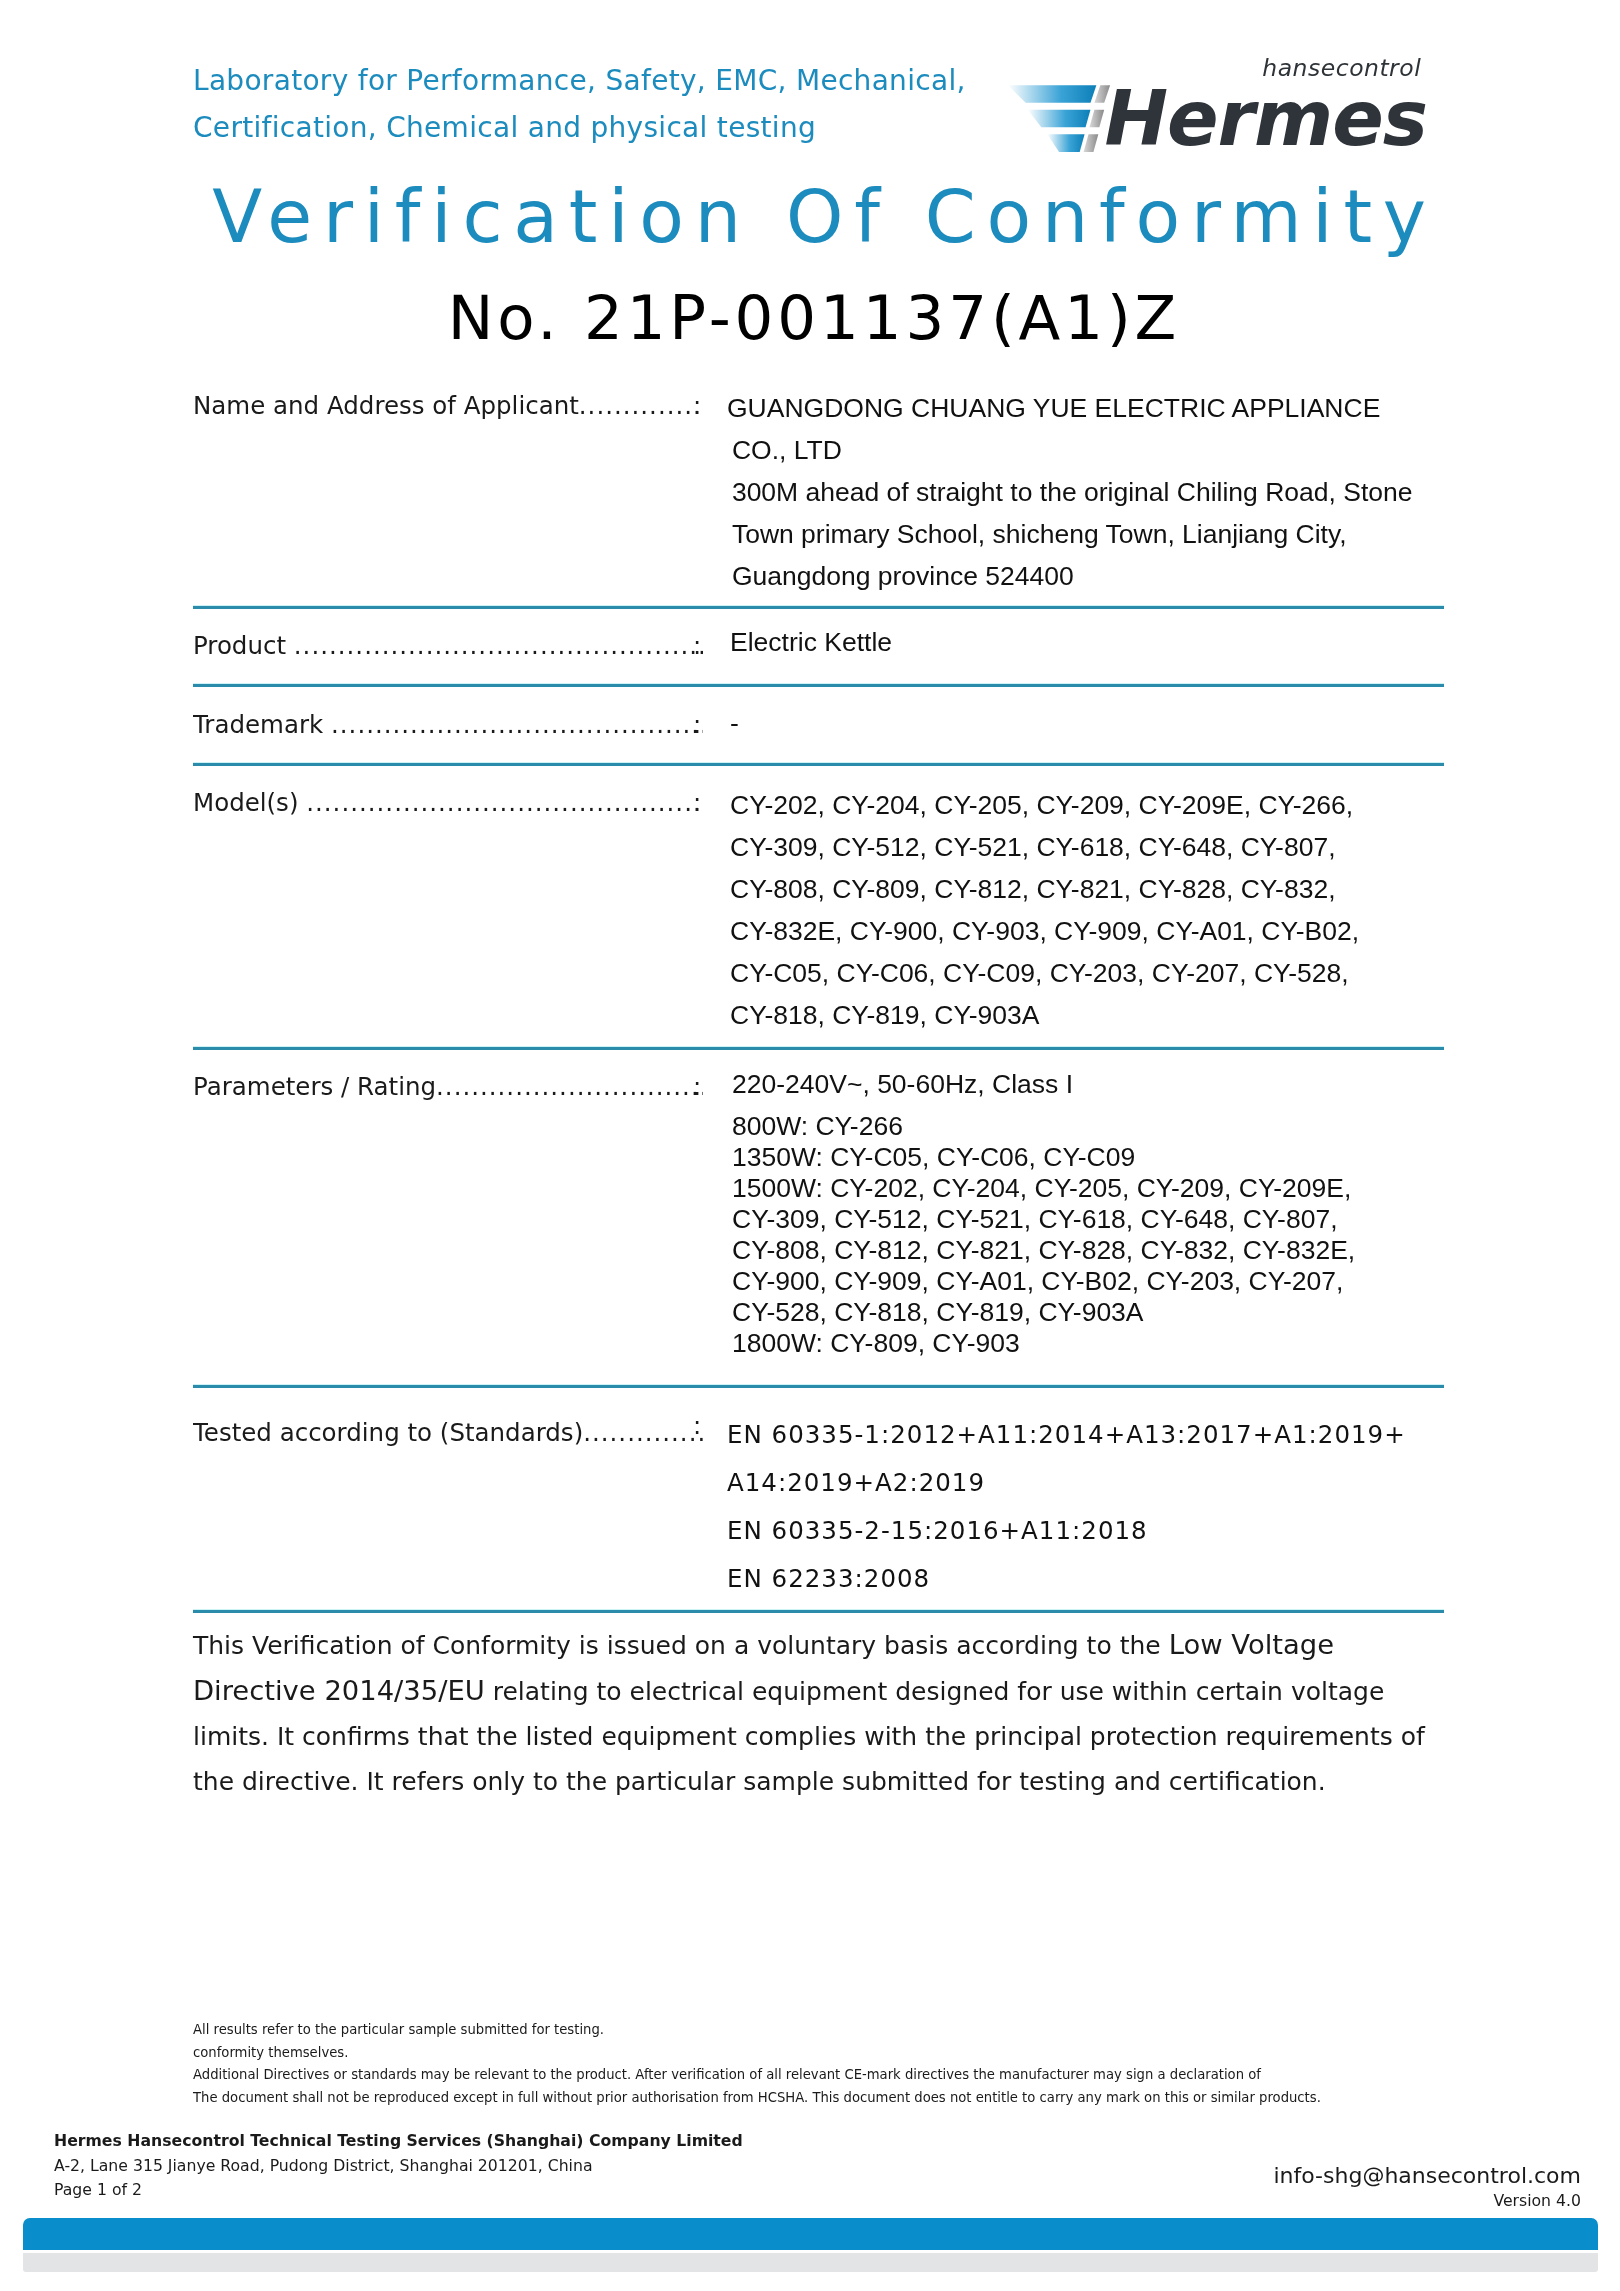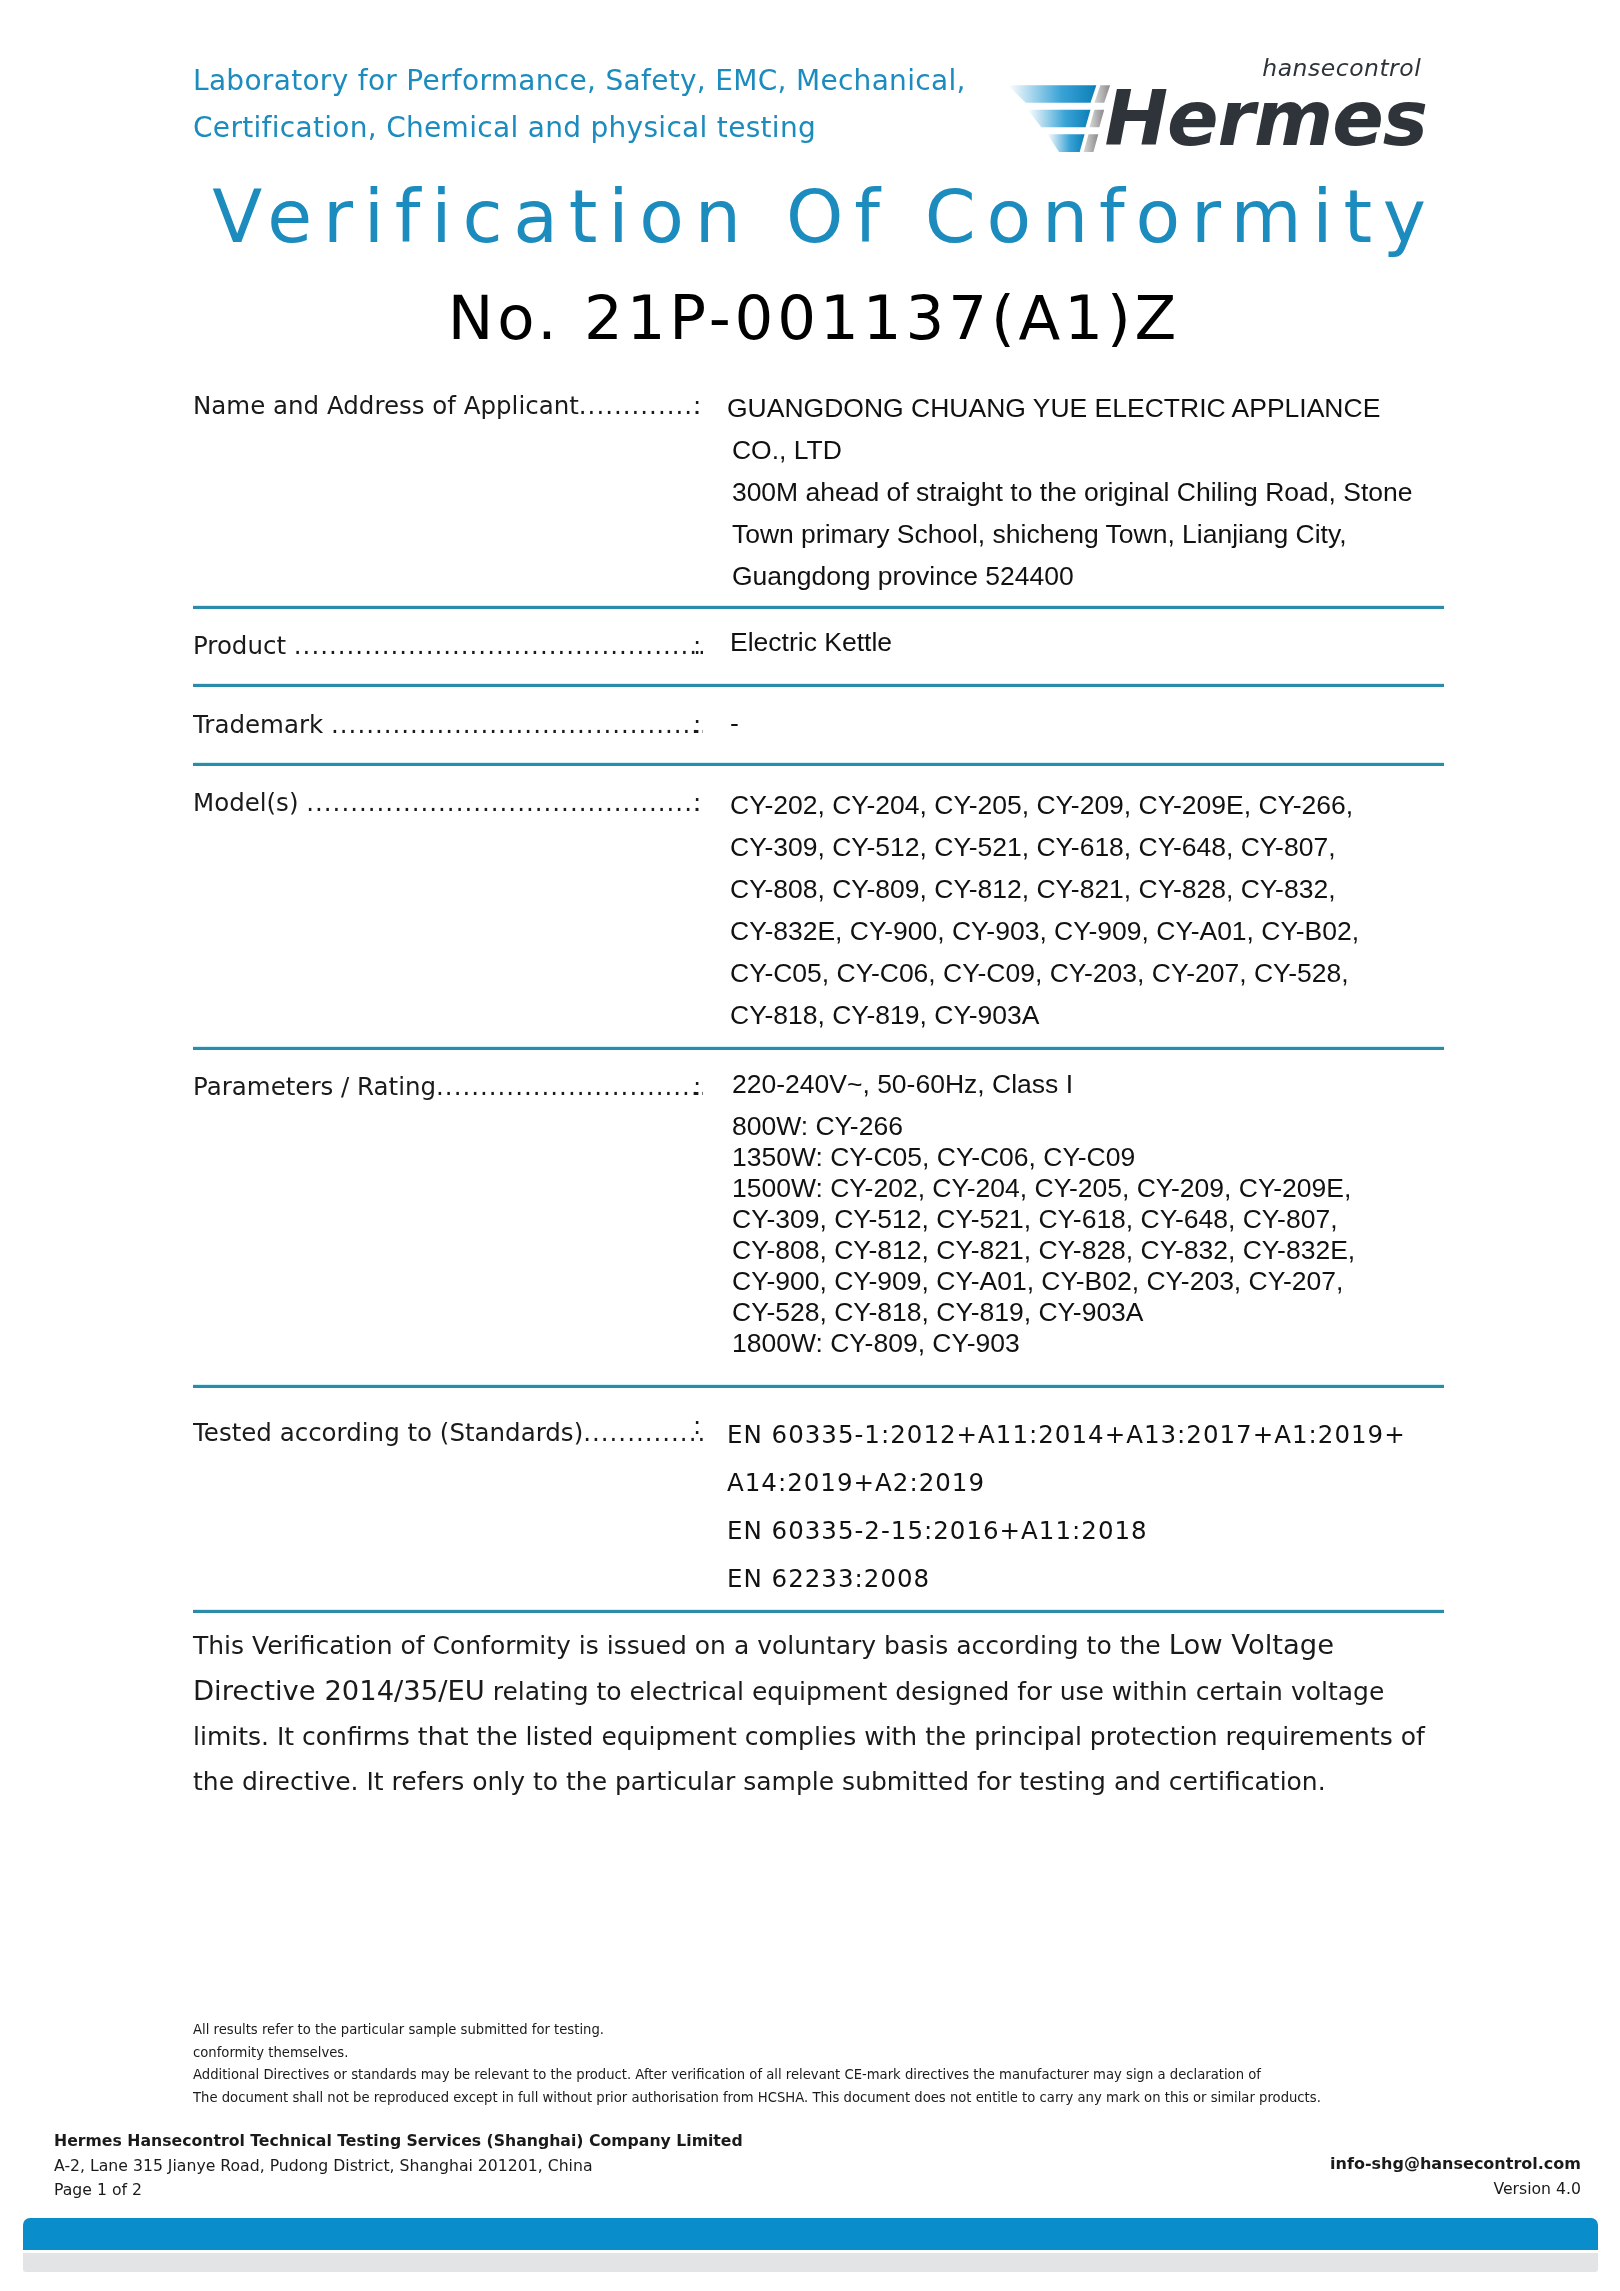--- a/index.html
+++ b/index.html
@@ -27,21 +27,21 @@
   .std { font-family: "DejaVu Sans", sans-serif; font-size: 24.5px; letter-spacing: 1px; }
 
   .para { position: absolute; left: 193px; top: 1622px; width: 1264px; font-size: 25px; line-height: 45px; color: #1a1a1a; }
   .para .big { font-size: 27.4px; }
 
   .notes { position: absolute; left: 193px; top: 2019px; width: 1274px; font-size: 13.2px; line-height: 22.5px; color: #1a1a1a; }
 
   .company { position: absolute; left: 54px; top: 2129px; font-size: 15.7px; line-height: 24.5px; color: #1a1a1a; }
   .company .bold { font-weight: bold; }
   .contact { position: absolute; right: 39px; top: 2152px; text-align: right; font-size: 15.7px; line-height: 24.5px; }
-  .contact .email { font-weight: bold; font-size: 16px; }
+  .contact .email { font-weight: normal; font-size: 22px; margin-top: 12px; }
 
   .bar { position: absolute; left: 22.5px; top: 2218px; width: 1575px; height: 32px; background: #0a8ecb; border-radius: 6.9px 6.9px 0 0; }
   .bar .url { position: absolute; right: 15.7px; top: 5.9px; color: #ffffff; font-size: 14.7px; margin-top: 30px; }
   .bar-grey { position: absolute; left: 22.5px; top: 2253px; width: 1575px; height: 18.6px; background: #e3e4e6; border-radius: 0 0 2.9px 2.9px; }
 </style>
 </head>
 <body>
 
 <div class="tagline">
   <div>Laboratory for Performance, Safety, EMC, Mechanical,</div>

